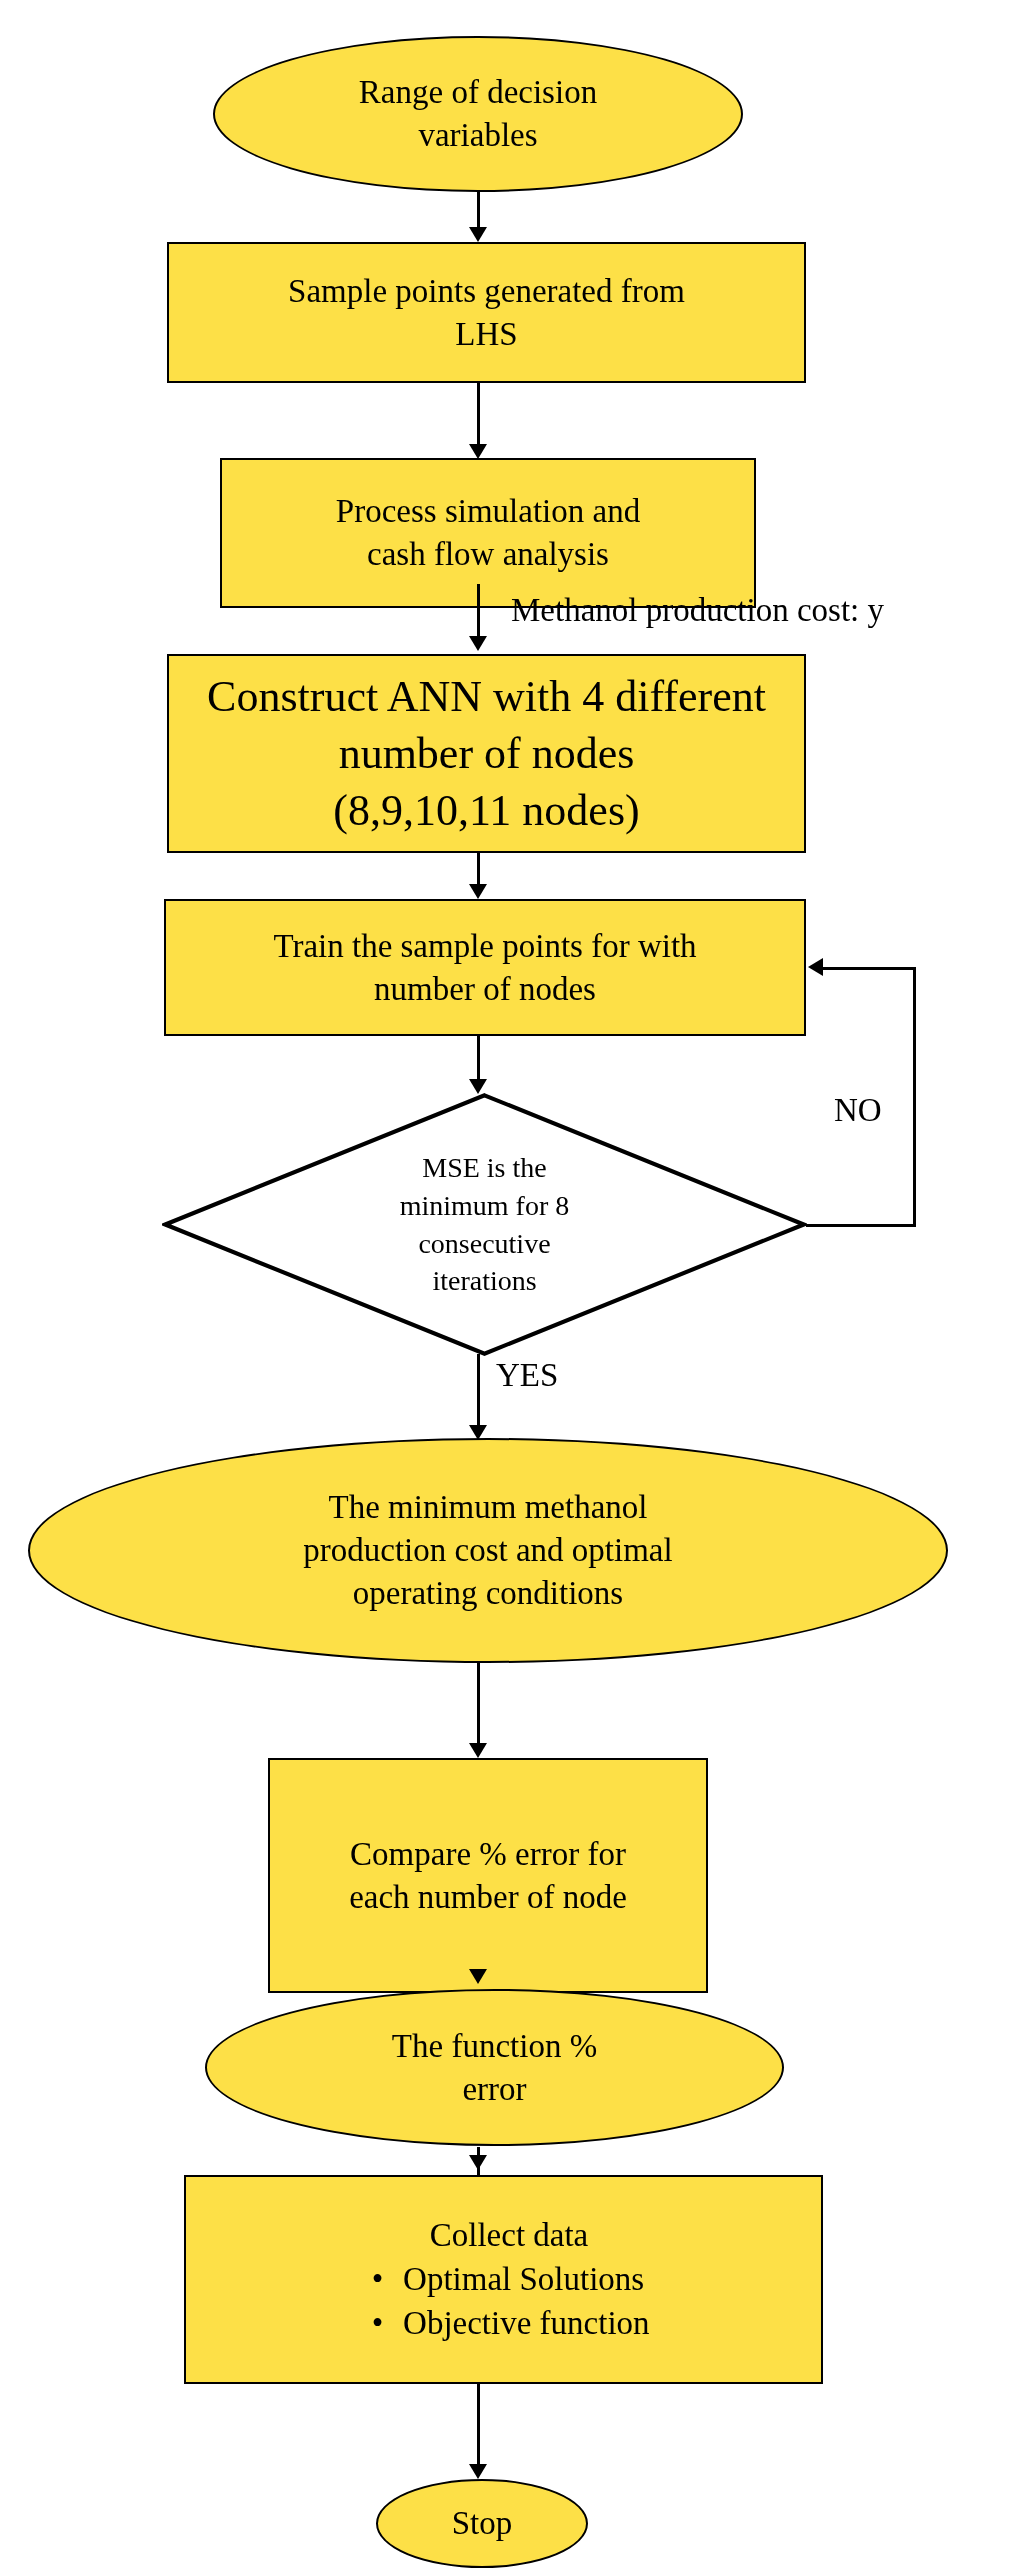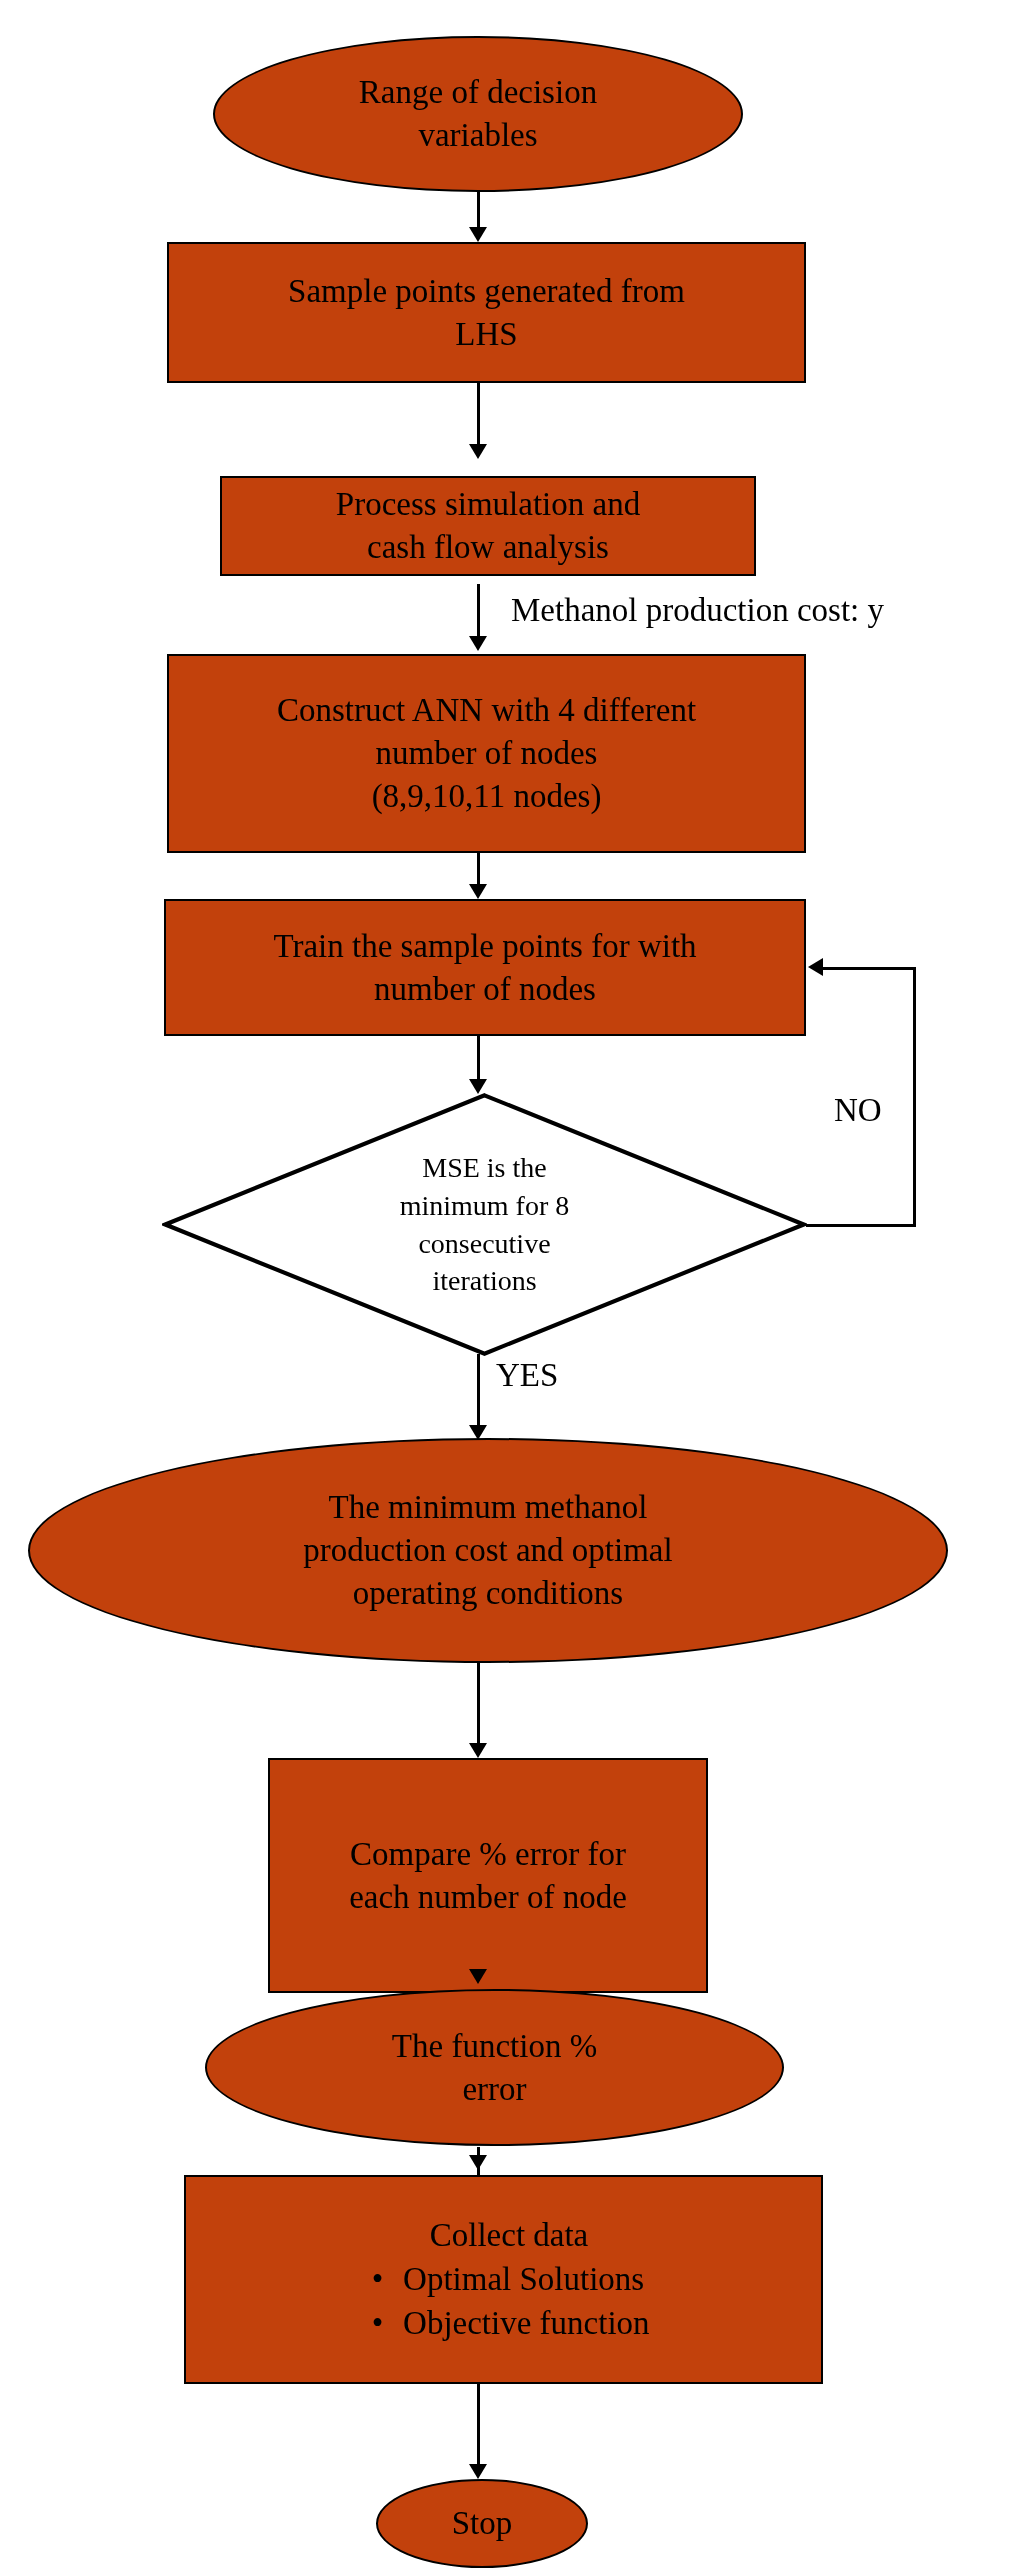--- a/index.html
+++ b/index.html
@@ -20,21 +20,21 @@
     overflow: hidden;
   }
   .node {
     position: absolute;
     box-sizing: border-box;
     display: flex;
     align-items: center;
     justify-content: center;
     text-align: center;
     color: #000;
-    background: #c2410c;
+    background: #fde047;
   }
   .node .txt {
     display: block;
     width: 100%;
     line-height: 1.30;
     white-space: pre-line;
   }
   
   .rect {
     border: 2.5px solid #000;
@@ -151,31 +151,31 @@
   <div class="arrow-down" style="left:469px; top:227px;"></div>
 
   <div class="node rect" style="left:167px; top:242px; width:639px; height:141px; font-size:33px;">
     <span class="txt">Sample points generated from
 LHS</span>
   </div>
 
   <div class="vline" style="left:477px; top:382px; height:63px;"></div>
   <div class="arrow-down" style="left:469px; top:444px;"></div>
 
-  <div class="node rect" style="left:220px; top:458px; width:536px; height:100px; font-size:33px;margin-top:18px;">
+  <div class="node rect" style="left:220px; top:458px; width:536px; height:150px; font-size:33px;">
     <span class="txt">Process simulation and
 cash flow analysis</span>
   </div>
 
   <div class="side-note" style="left:511px; top:592px; font-size:33px;">Methanol production cost: y</div>
 
   <div class="vline" style="left:477px; top:584px; height:53px;"></div>
   <div class="arrow-down" style="left:469px; top:636px;"></div>
 
-  <div class="node rect" style="left:167px; top:654px; width:639px; height:199px; font-size:33px;">
+  <div class="node rect" style="left:167px; top:654px; width:639px; height:199px; font-size:44px;">
     <span class="txt">Construct ANN with 4 different
 number of nodes
 (8,9,10,11 nodes)</span>
   </div>
 
   <div class="vline" style="left:477px; top:852px; height:35px;"></div>
   <div class="arrow-down" style="left:469px; top:884px;"></div>
 
   <div class="node rect" style="left:164px; top:899px; width:642px; height:137px; font-size:33px;">
     <span class="txt">Train the sample points for with

